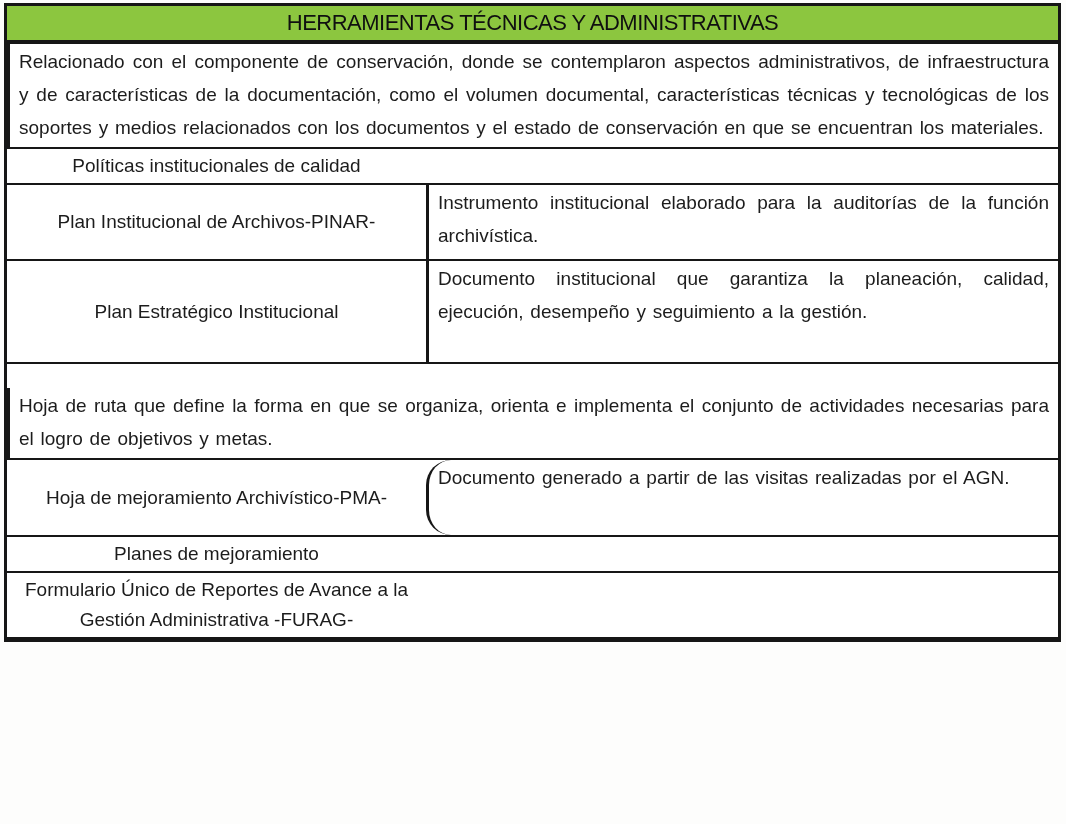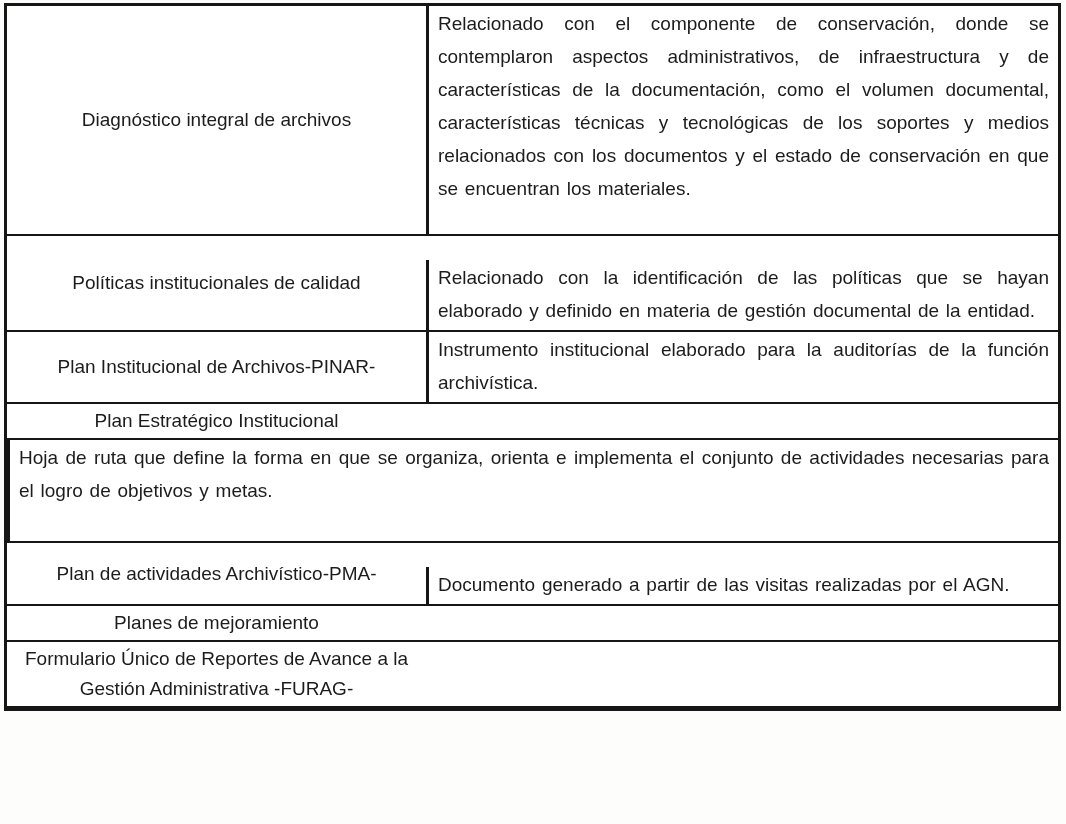--- a/index.html
+++ b/index.html
@@ -66,60 +66,60 @@
     border-left:3px solid var(--border-color);
     font-size:19px;
     line-height:33px;
     text-align:justify;
     text-align-last:left;
     padding:1px 9px 3px 9px;
     word-spacing:1.5px;
   }
   
   .row:nth-of-type(1) .cell-def{min-height:228px;}
-  .row:nth-of-type(2) .cell-def{min-height:66px;margin-top:24px;}
+  .row:nth-of-type(2) .cell-def{min-height:66px;}
   .row:nth-of-type(3) .cell-def{min-height:67px;}
   .row:nth-of-type(4) .cell-def{min-height:74px;}
   .row:nth-of-type(5) .cell-def{min-height:101px;}
   .row:nth-of-type(6) .cell-def{min-height:34px;margin-top:24px;}
-  .row:nth-of-type(7) .cell-def{min-height:75px;}
+  .row:nth-of-type(7) .cell-def{min-height:75px;border-radius:25px;}
   .row:nth-of-type(8) .cell-def{min-height:69px;}
 </style>
 </head>
 <body>
 
 <div class="page">
   <div class="tbl">
 
+    <div class="tbl-header">HERRAMIENTAS TÉCNICAS Y ADMINISTRATIVAS</div>
 
     <div class="row">
-      <div class="cell-term">Diagnóstico integral de archivos</div>
       <div class="cell-def">Relacionado con el componente de conservación, donde se contemplaron aspectos administrativos, de infraestructura y de características de la documentación, como el volumen documental, características técnicas y tecnológicas de los soportes y medios relacionados con los documentos y el estado de conservación en que se encuentran los materiales.</div>
     </div>
 
     <div class="row">
       <div class="cell-term">Políticas institucionales de calidad</div>
-      <div class="cell-def">Relacionado con la identificación de las políticas que se hayan elaborado y definido en materia de gestión documental de la entidad.</div>
     </div>
 
     <div class="row">
       <div class="cell-term">Plan Institucional de Archivos-PINAR-</div>
       <div class="cell-def">Instrumento institucional elaborado para la auditorías de la función archivística.</div>
     </div>
 
     <div class="row">
       <div class="cell-term">Plan Estratégico Institucional</div>
+      <div class="cell-def">Documento institucional que garantiza la planeación, calidad, ejecución, desempeño y seguimiento a la gestión.</div>
     </div>
 
     <div class="row">
       <div class="cell-def">Hoja de ruta que define la forma en que se organiza, orienta e implementa el conjunto de actividades necesarias para el logro de objetivos y metas.</div>
     </div>
 
     <div class="row">
-      <div class="cell-term">Plan de actividades Archivístico-PMA-</div>
+      <div class="cell-term">Hoja de mejoramiento Archivístico-PMA-</div>
       <div class="cell-def">Documento generado a partir de las visitas realizadas por el AGN.</div>
     </div>
 
     <div class="row">
       <div class="cell-term">Planes de mejoramiento</div>
     </div>
 
     <div class="row">
       <div class="cell-term">Formulario Único de Reportes de Avance a la Gestión Administrativa -FURAG-</div>
     </div>

